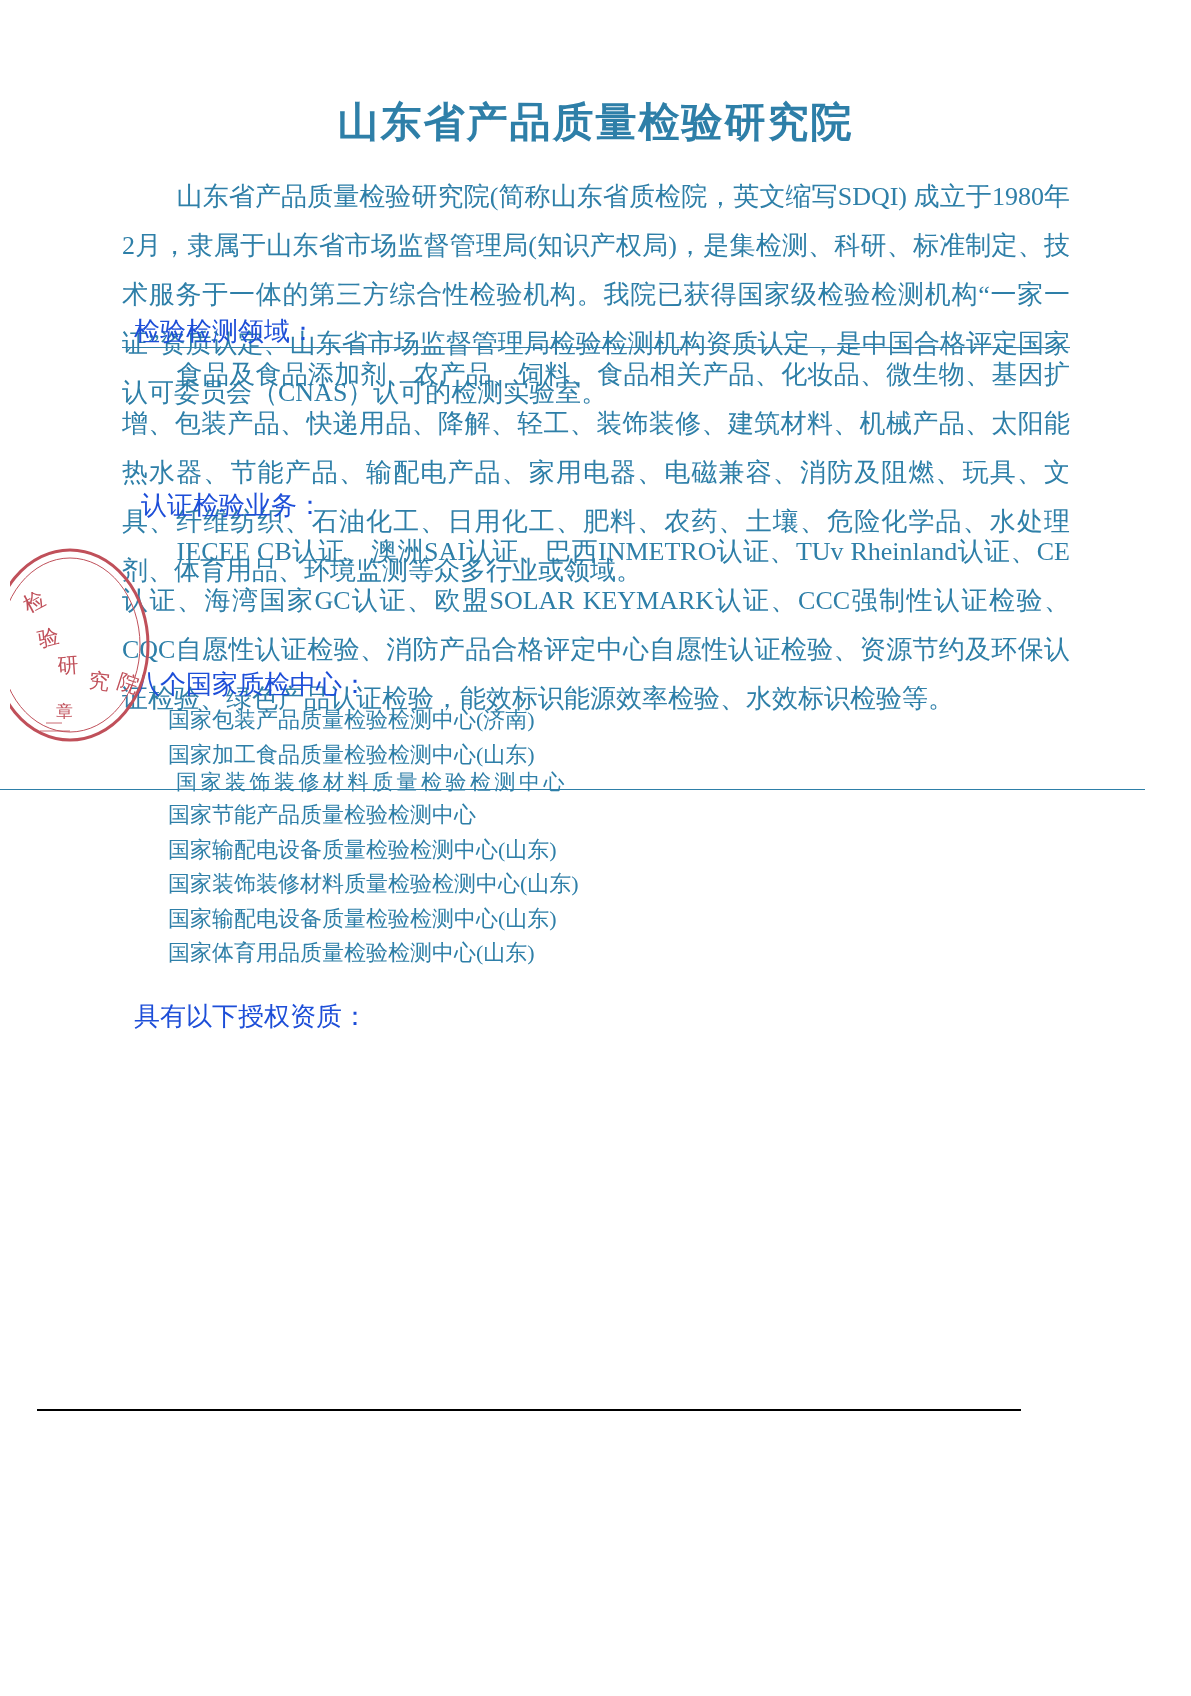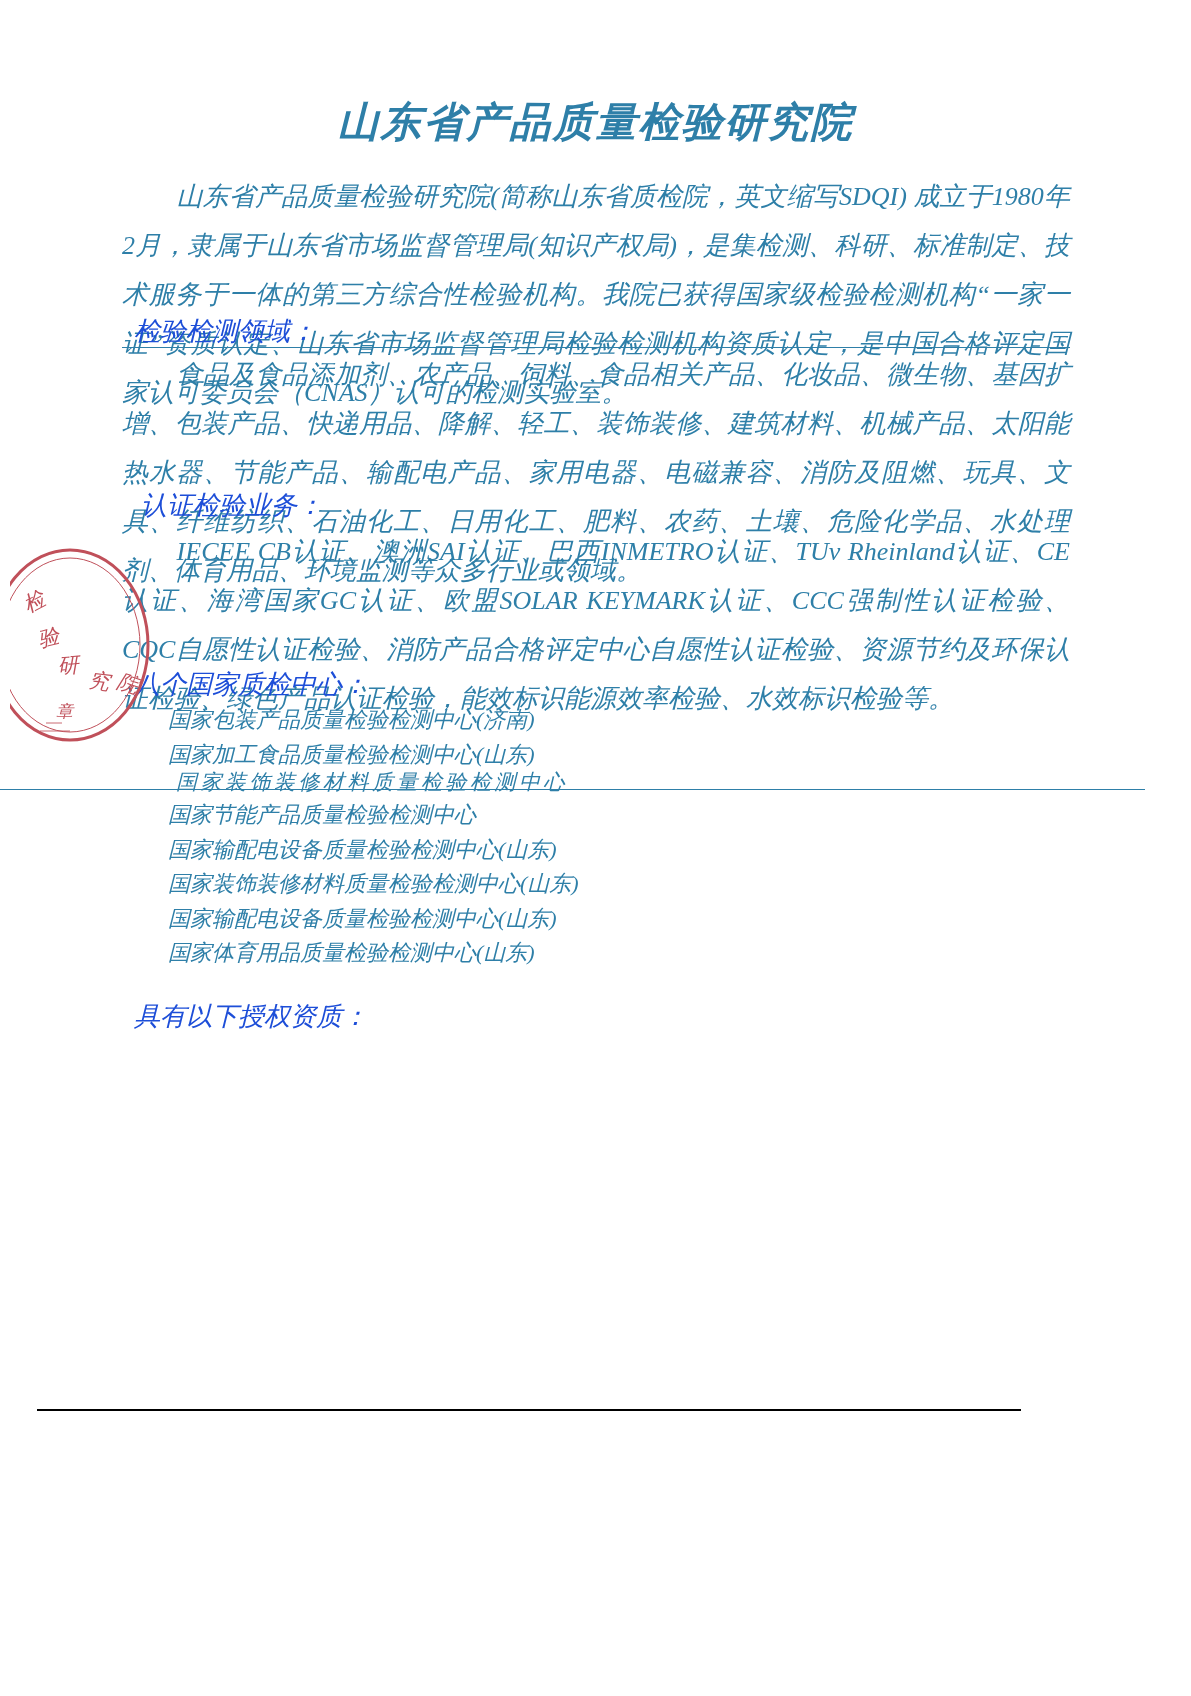--- a/index.html
+++ b/index.html
@@ -13,21 +13,20 @@
     position: relative;
     font-family: "Liberation Serif", "DejaVu Serif", serif;
     color: #2e7fa8;
     overflow: hidden;
   }
   .page {
     position: absolute;
     left: 0; top: 0;
     width: 1191px;
     height: 1696px;
-    font-style: italic;
   }
   .title {
     position: absolute;
     left: 0;
     top: 95px;
     width: 1191px;
     text-align: center;
     font-size: 41px;
     font-weight: bold;
     letter-spacing: 2px;

